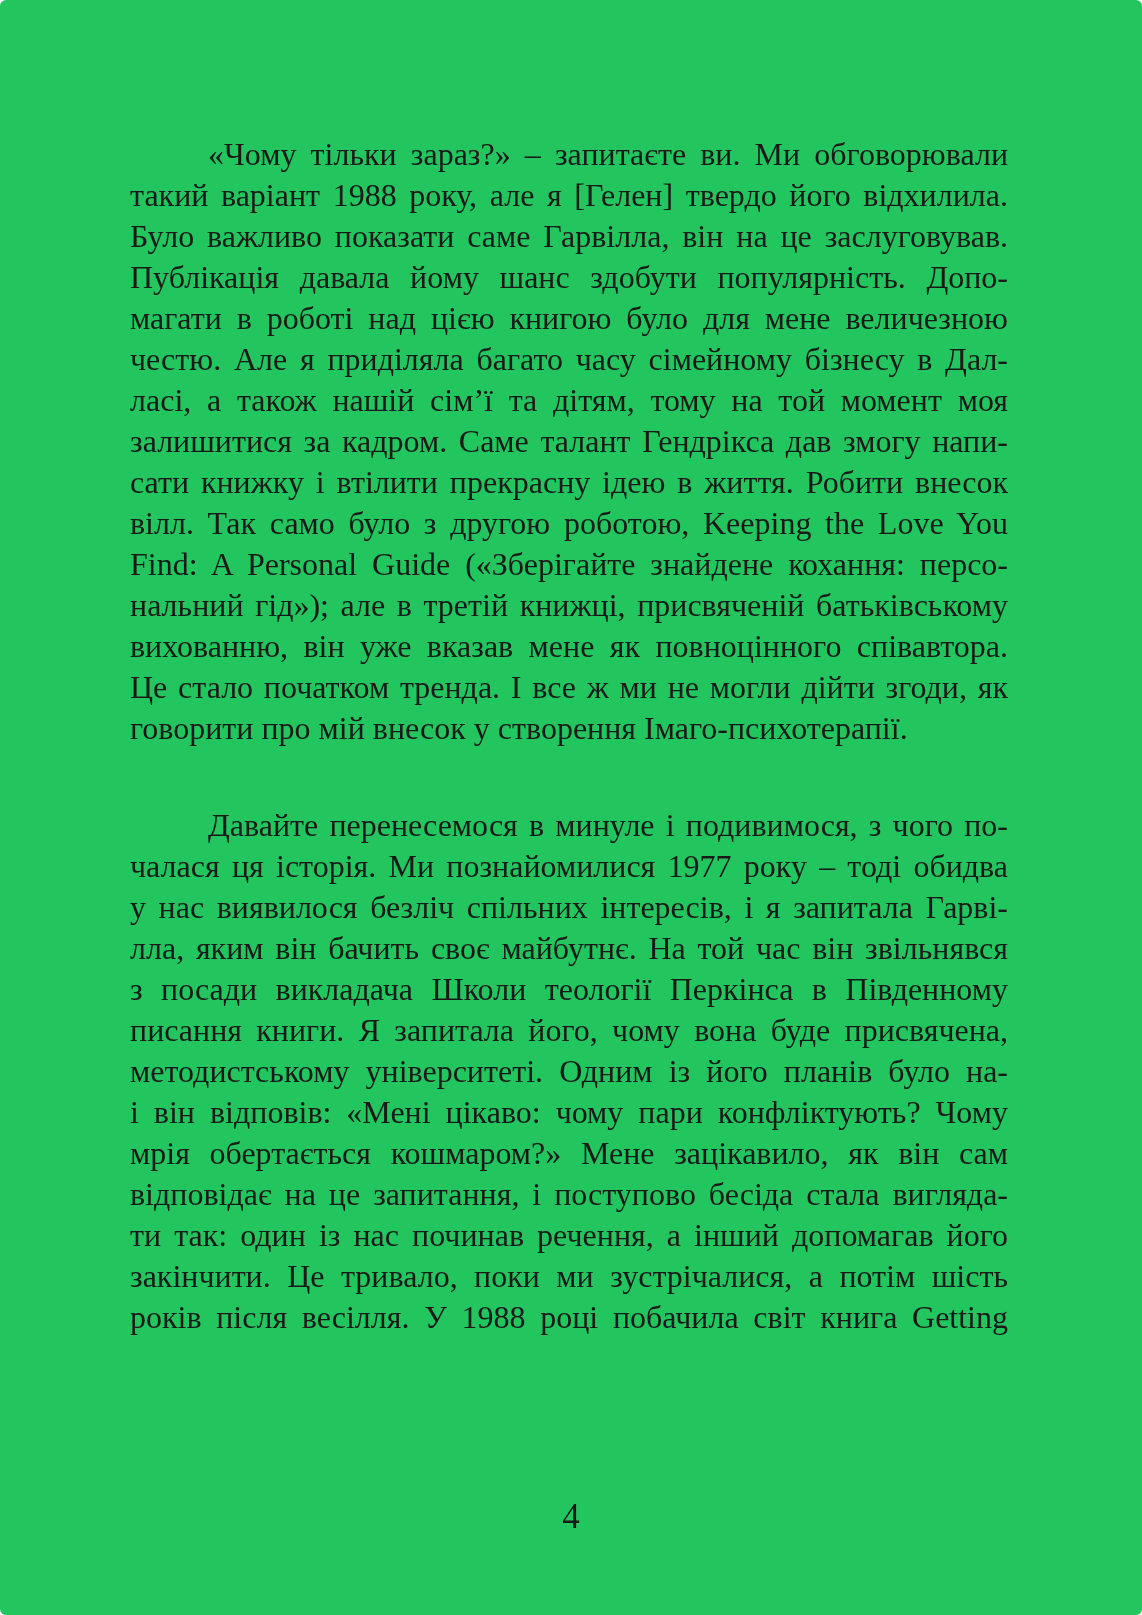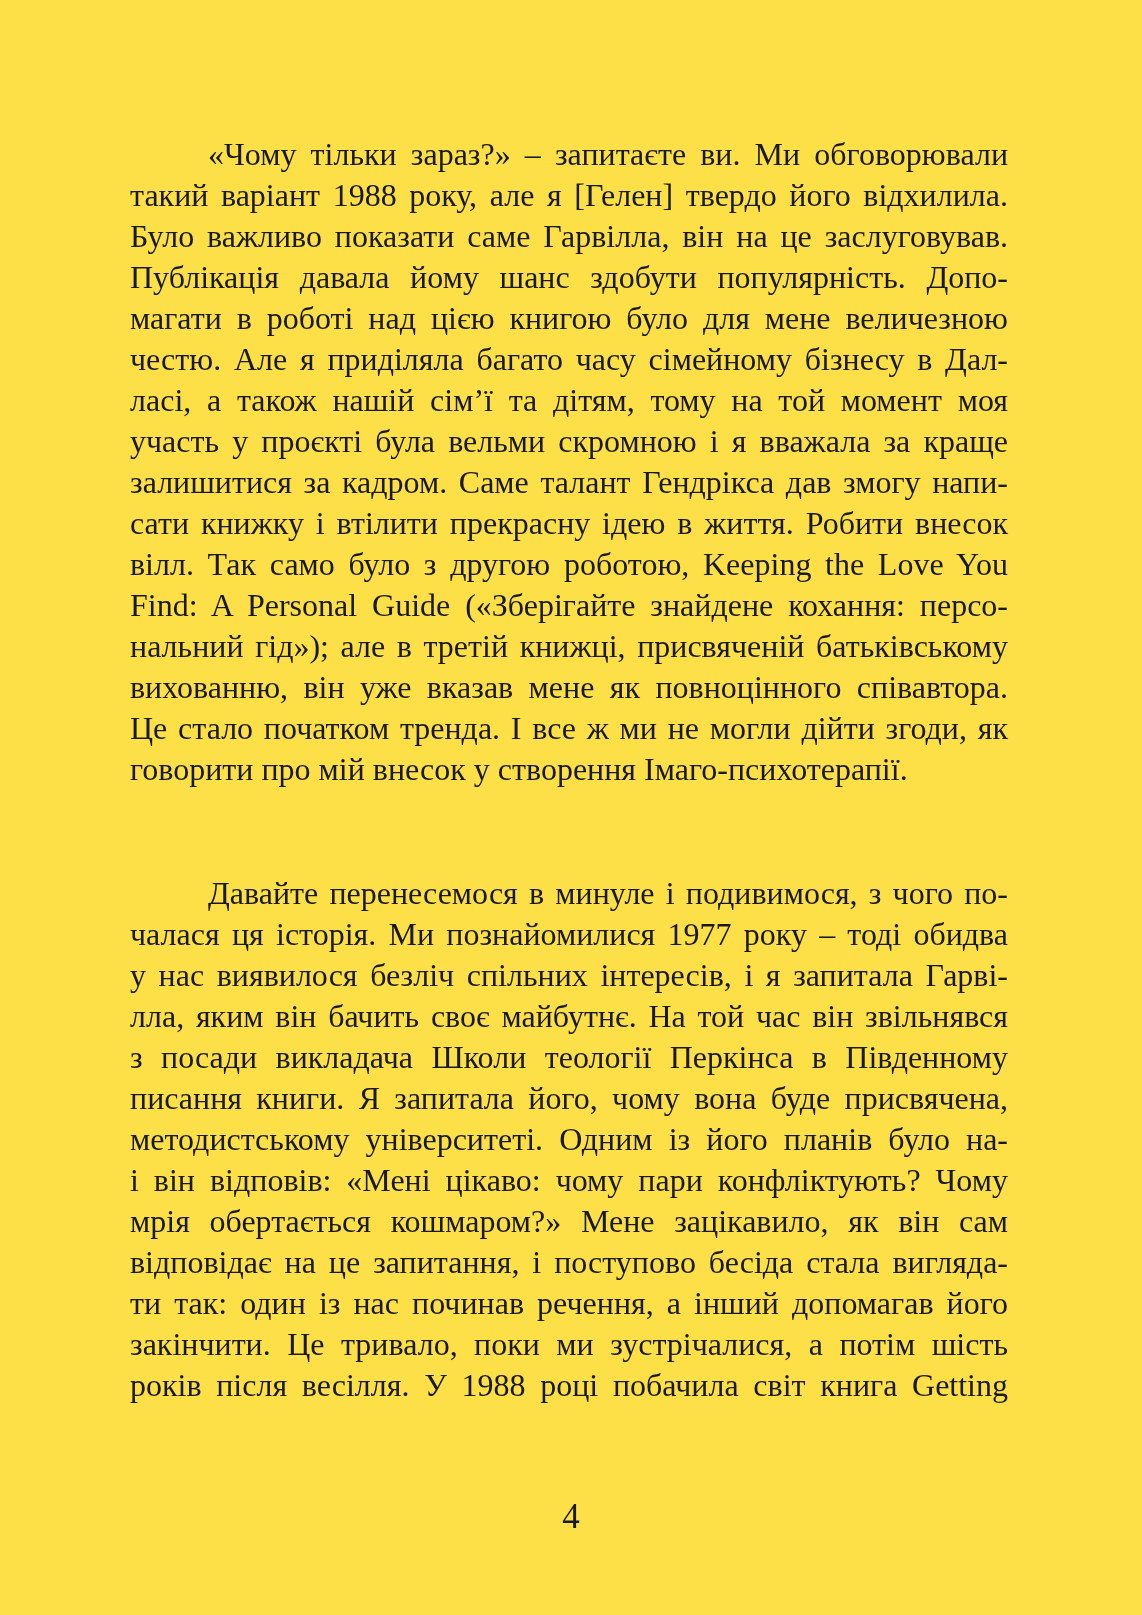--- a/index.html
+++ b/index.html
@@ -4,35 +4,36 @@
 <style>
   html, body {
     margin: 0;
     padding: 0;
     background: #ffffff;
   }
   .page {
     position: relative;
     width: 1142px;
     height: 1615px;
-    background: #fde047;
+    background: #22c55e;
     font-family: "Liberation Serif", "DejaVu Serif", serif;
     color: #191919;
     overflow: hidden;
+    border-radius: 6px;
   }
   .text-block {
     position: absolute;
     left: 130px;
     top: 134px;
     width: 878px;
     font-size: 32px;
     line-height: 41px;
   }
   .paragraph { margin: 0; padding: 0; }
-  .paragraph + .paragraph { margin-top: 83px; }
+  .paragraph + .paragraph { margin-top: 56px; }
   .line {
     text-align: justify;
     text-align-last: justify;
     white-space: normal;
   }
   .line.indent { text-indent: 78px; }
   .line.para-end { text-align-last: left; }
   .page-number {
     position: absolute;
     top: 1496px;
@@ -50,21 +51,20 @@
   <div class="text-block">
 
     <div class="paragraph">
       <div class="line indent">«Чому тільки зараз?» – запитаєте ви. Ми обговорювали</div>
       <div class="line">такий варіант 1988 року, але я [Гелен] твердо його відхилила.</div>
       <div class="line">Було важливо показати саме Гарвілла, він на це заслуговував.</div>
       <div class="line">Публікація давала йому шанс здобути популярність. Допо-</div>
       <div class="line">магати в роботі над цією книгою було для мене величезною</div>
       <div class="line">честю. Але я приділяла багато часу сімейному бізнесу в Дал-</div>
       <div class="line">ласі, а також нашій сім’ї та дітям, тому на той момент моя</div>
-      <div class="line">участь у проєкті була вельми скромною і я вважала за краще</div>
       <div class="line">залишитися за кадром. Саме талант Гендрікса дав змогу напи-</div>
       <div class="line">сати книжку і втілити прекрасну ідею в життя. Робити внесок</div>
       <div class="line">вілл. Так само було з другою роботою, Keeping the Love You</div>
       <div class="line">Find: A Personal Guide («Зберігайте знайдене кохання: персо-</div>
       <div class="line">нальний гід»); але в третій книжці, присвяченій батьківському</div>
       <div class="line">вихованню, він уже вказав мене як повноцінного співавтора.</div>
       <div class="line">Це стало початком тренда. І все ж ми не могли дійти згоди, як</div>
       <div class="line para-end">говорити про мій внесок у створення Імаго-психотерапії.</div>
     </div>
 

